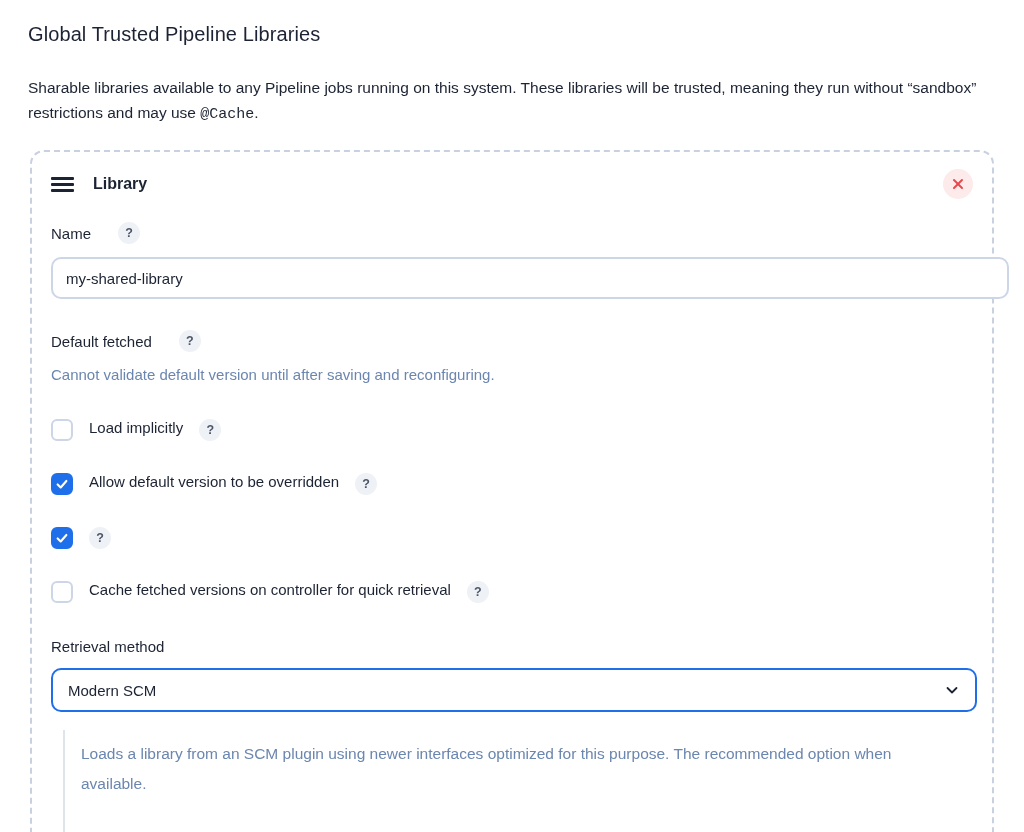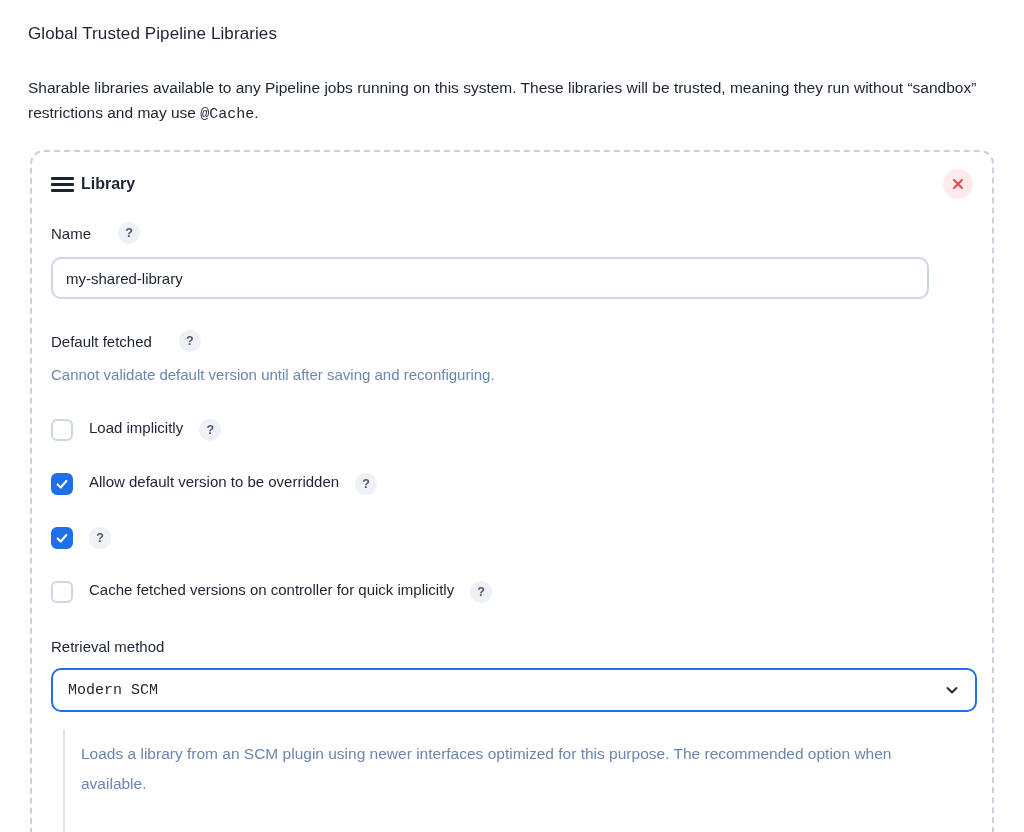--- a/index.html
+++ b/index.html
@@ -3,61 +3,61 @@
 <meta charset="utf-8">
 <style>
   * { margin: 0; padding: 0; box-sizing: border-box; }
   html, body {
     width: 1024px; height: 832px; overflow: hidden;
     background: #ffffff;
     font-family: "Liberation Sans", sans-serif;
     color: #1c2333;
   }
   .page { padding: 22px 28px 0 28px; }
-  .page-title { font-size: 17px; font-weight: 500; line-height: 24px; letter-spacing: .1px; }
+  .page-title { font-size: 20px; font-weight: 500; line-height: 24px; letter-spacing: .1px; }
   .page-desc { margin-top: 29px; width: 962px; font-size: 15.5px; line-height: 25px; }
   .page-desc code {
     font-family: "Liberation Mono", monospace;
     font-size: 15px;
   }
 
   .card {
     margin: 23px 30px 0 30px;
     width: 964px;
     border: 2px dashed #c8d1e0;
     border-radius: 14px;
     padding: 17px 19px 140px 19px;
   }
 
   .card-header {
     display: flex; align-items: center; justify-content: space-between;
     margin-bottom: 23px;
   }
-  .card-header-left { display: flex; align-items: center; gap: 7px; }
+  .card-header-left { display: flex; align-items: center; gap: 19px; }
   .drag-handle { display: inline-flex; flex-direction: column; gap: 3px; cursor: grab; padding: 2px 0; }
   .drag-handle .bar { width: 23px; height: 3px; background: #1c2333; border-radius: 1px; }
   .card-title { font-size: 16px; font-weight: bold; }
   .close-btn {
     width: 30px; height: 30px; border-radius: 50%;
     background: #fdeaea; border: none; cursor: pointer;
     display: flex; align-items: center; justify-content: center;
   }
 
   .field-label-row { display: flex; align-items: center; gap: 27px; margin-bottom: 13px; }
   .field-label { font-size: 15px; }
   .help-badge {
     width: 22px; height: 22px; border-radius: 50%;
     background: #eef1f6; color: #4c5666;
     font-size: 12.5px; font-weight: bold;
     display: inline-flex; align-items: center; justify-content: center;
     cursor: pointer; flex: 0 0 auto;
   }
 
   .text-input {
-    width: 878px; height: 42px;
+    width: 958px; height: 42px;
     border: 2px solid #ccd6e6; border-radius: 10px;
     padding: 0 13px; font-size: 15px; color: #1c2333;
     font-family: "Liberation Sans", sans-serif;
     outline: none; background: #fff;
   }
 
   .field-group-name { margin-bottom: 31px; }
   .field-group-version { margin-bottom: 36px; }
   .validation-msg { margin-top: 14px; font-size: 15px; color: #6b86af; }
 
@@ -73,21 +73,21 @@
   .checkbox.checked svg { display: block; }
   .checkbox-label { font-size: 15px; font-weight: 500; cursor: pointer; }
 
   .retrieval-group { margin-top: 35px; }
   .select-box {
     margin-top: 13px;
     width: 926px; height: 44px;
     border: 2px solid #1f6feb; border-radius: 10px;
     background: #fff; cursor: pointer;
     display: flex; align-items: center; justify-content: space-between;
-    padding: 0 15px; font-size: 15px; font-family: Liberation Mono, monospace;
+    padding: 0 15px; font-size: 15px;
   }
 
   .help-block {
     margin: 18px 0 0 12px;
     border-left: 2px solid #dfe3ea;
     padding: 9px 40px 120px 16px;
     color: #6b86af; font-size: 15.5px; line-height: 30px;
     width: 912px;
   }
 </style>
@@ -158,21 +158,21 @@
           <polyline points="3,8.5 6.5,12 13,4.5" fill="none" stroke="#ffffff" stroke-width="2.4" stroke-linecap="round" stroke-linejoin="round"></polyline>
         </svg>
     </span>
     <span class="help-badge">?</span>
   </div>
 
   <div class="checkbox-row">
     <span class="checkbox">
       
     </span>
-    <label class="checkbox-label">Cache fetched versions on controller for quick implicitly</label>
+    <label class="checkbox-label">Cache fetched versions on controller for quick retrieval</label>
     <span class="help-badge">?</span>
   </div>
 
   <div class="retrieval-group">
     <div class="field-label-row">
       <span class="field-label">Retrieval method</span>
     </div>
     <div class="select-box" role="combobox">
       <span>Modern SCM</span>
       <svg width="16" height="16" viewBox="0 0 16 16">

